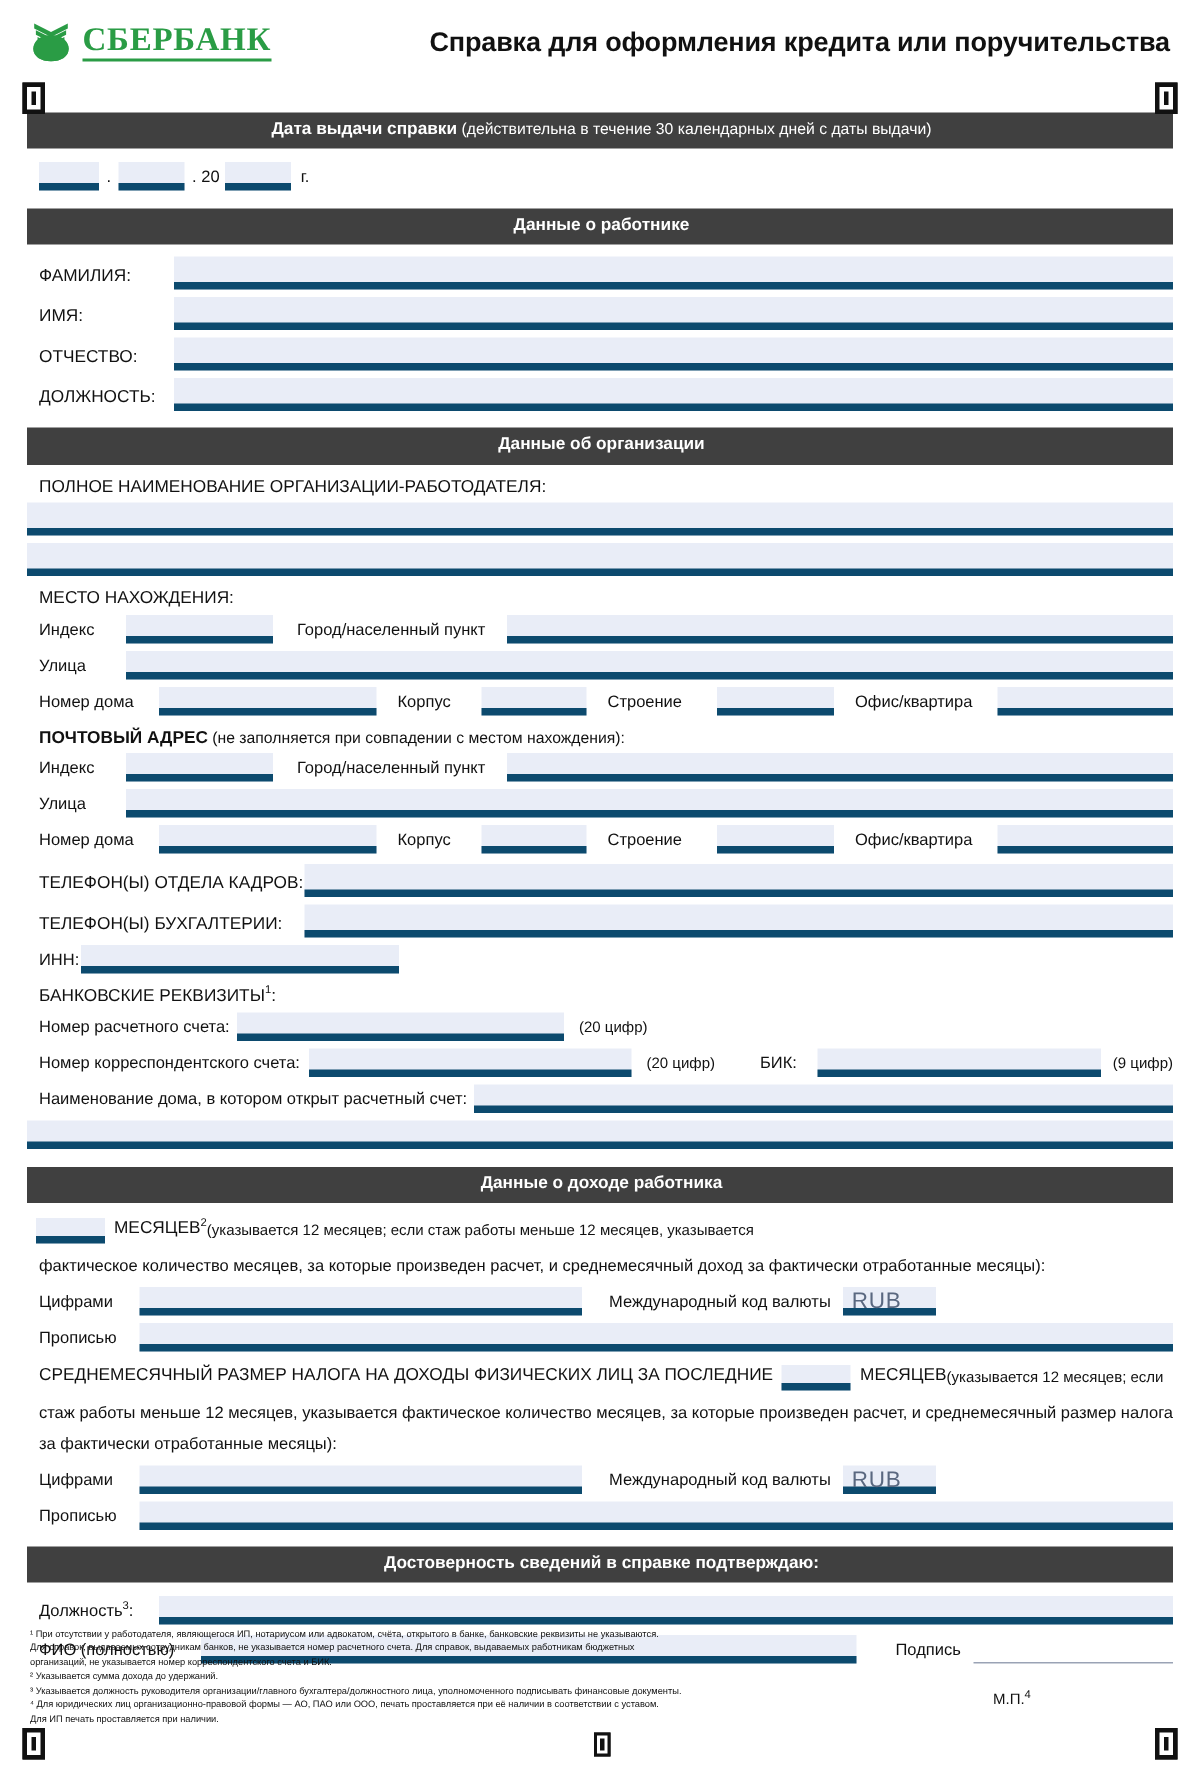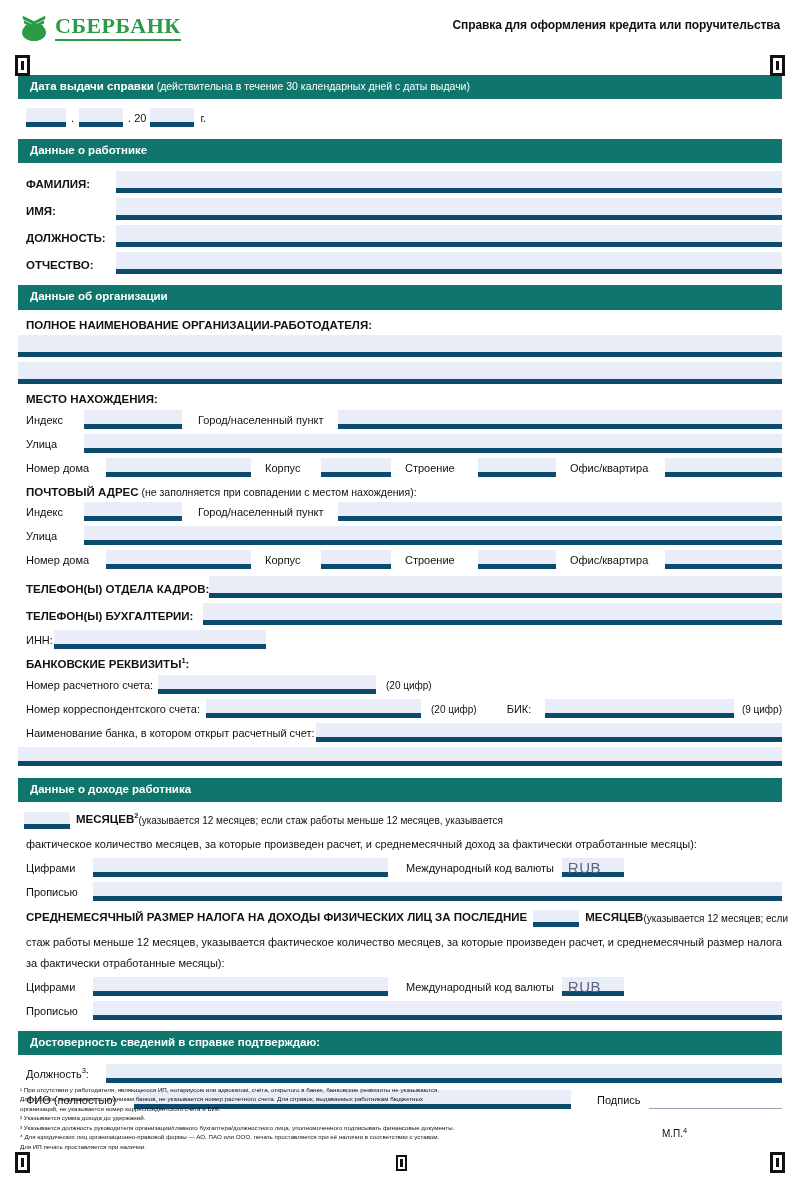--- a/index.html
+++ b/index.html
@@ -42,21 +42,21 @@
     font-family: "Liberation Serif", serif;
     font-size: 22px;
     font-weight: bold;
     letter-spacing: 0.5px;
     color: #2a9c45;
     line-height: 1;
     border-bottom: 2px solid #2a9c45;
     padding-bottom: 2px;
   }
   .doc-title {
-    font-size: 12px;
+    font-size: 18px;
     font-weight: bold;
     color: #111;
     text-align: left;
     letter-spacing: -0.1px;
     margin-top: 4px;
   }
 
   
   .regmark {
     position: absolute;
@@ -81,28 +81,29 @@
   .regmark.small::after { border-width: 2px; }
 
   .rm-tl { left: 15px; top: 55px; }
   .rm-tr { right: 15px; top: 55px; }
   .rm-bl { left: 15px; top: 1152px; }
   .rm-bc { left: 396px; top: 1155px; }
   .rm-br { right: 15px; top: 1152px; }
 
   
   .section-bar {
-    background: #0f766e;
+    background: #404040;
     color: #ffffff;
     font-size: 11.5px;
     font-weight: bold;
     padding: 5px 10px 6px 12px;
     margin: 0 18px;
     box-sizing: border-box;
     line-height: 1.15;
+    text-align: center;
   }
   .section-bar .normal {
     font-weight: normal;
     font-size: 10.5px;
   }
 
   
   .block { padding: 0 18px; box-sizing: border-box; }
 
   
@@ -111,21 +112,21 @@
     align-items: flex-end;
     box-sizing: border-box;
   }
   .lbl {
     font-size: 11px;
     color: #111;
     white-space: nowrap;
     line-height: 1;
     padding-bottom: 3px;
   }
-  .lbl.cap { font-weight: bold; font-size: 11.5px; }
+  .lbl.cap { font-weight: normal; font-size: 11.5px; }
   .lbl.sm { font-size: 10px; }
 
   
   .fld {
     background: #e9edf7;
     border-bottom: 5px solid #0c4a6e;
     height: 19px;
     box-sizing: border-box;
     flex: 1 1 auto;
   }
@@ -219,25 +220,25 @@
   <div class="block" style="padding-top:8px">
     <div class="row" style="margin-bottom:5px">
       <span class="lbl cap" style="flex:0 0 90px;padding-left:8px">ФАМИЛИЯ:</span>
       <div class="fld tall"></div>
     </div>
     <div class="row" style="margin-bottom:5px">
       <span class="lbl cap" style="flex:0 0 90px;padding-left:8px">ИМЯ:</span>
       <div class="fld tall"></div>
     </div>
     <div class="row" style="margin-bottom:5px">
+      <span class="lbl cap" style="flex:0 0 90px;padding-left:8px">ОТЧЕСТВО:</span>
+      <div class="fld tall"></div>
+    </div>
+    <div class="row" style="margin-bottom:5px">
       <span class="lbl cap" style="flex:0 0 90px;padding-left:8px">ДОЛЖНОСТЬ:</span>
-      <div class="fld tall"></div>
-    </div>
-    <div class="row" style="margin-bottom:5px">
-      <span class="lbl cap" style="flex:0 0 90px;padding-left:8px">ОТЧЕСТВО:</span>
       <div class="fld tall"></div>
     </div>
   </div>
 
   <div style="height:6px"></div>
   <div class="section-bar">Данные об организации</div>
 
   <div class="block" style="padding-top:10px">
     <div class="lbl cap" style="padding-left:8px;padding-bottom:4px">ПОЛНОЕ НАИМЕНОВАНИЕ ОРГАНИЗАЦИИ-РАБОТОДАТЕЛЯ:</div>
     <div class="fld tall" style="margin-bottom:5px"></div>
@@ -319,21 +320,21 @@
     <div class="row" style="margin-bottom:5px">
       <span class="lbl" style="flex:0 0 180px;padding-left:8px">Номер корреспондентского счета:</span>
       <div class="fld" style="flex:0 0 215px"></div>
       <span class="note" style="padding-left:10px;flex:0 0 auto">(20 цифр)</span>
       <span class="lbl" style="flex:0 0 38px;padding-left:30px">БИК:</span>
       <div class="fld" style="flex:1 1 auto"></div>
       <span class="note" style="padding-left:8px;flex:0 0 auto">(9 цифр)</span>
     </div>
 
     <div class="row" style="margin-bottom:5px">
-      <span class="lbl" style="flex:0 0 290px;padding-left:8px">Наименование банка, в котором открыт расчетный счет:</span>
+      <span class="lbl" style="flex:0 0 290px;padding-left:8px">Наименование дома, в котором открыт расчетный счет:</span>
       <div class="fld"></div>
     </div>
     <div class="fld" style="margin-bottom:8px"></div>
   </div>
 
   <div style="height:4px"></div>
   <div class="section-bar">Данные о доходе работника</div>
 
   <div class="block" style="padding-top:10px">
 

